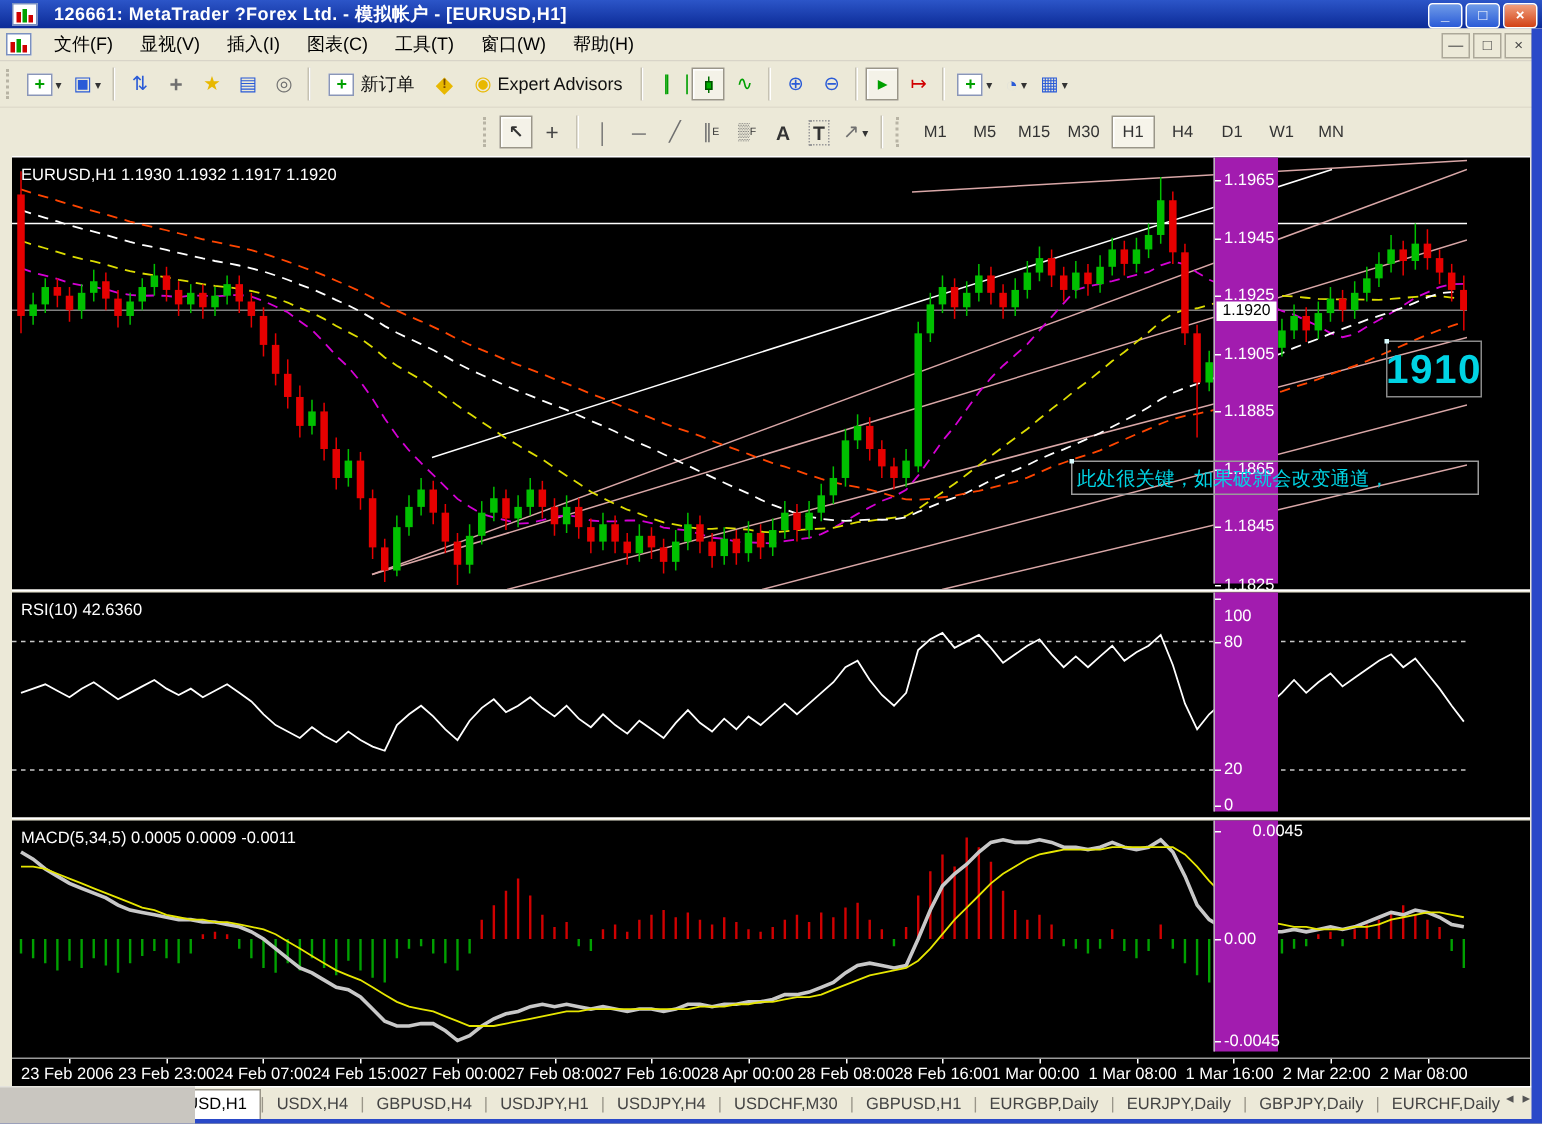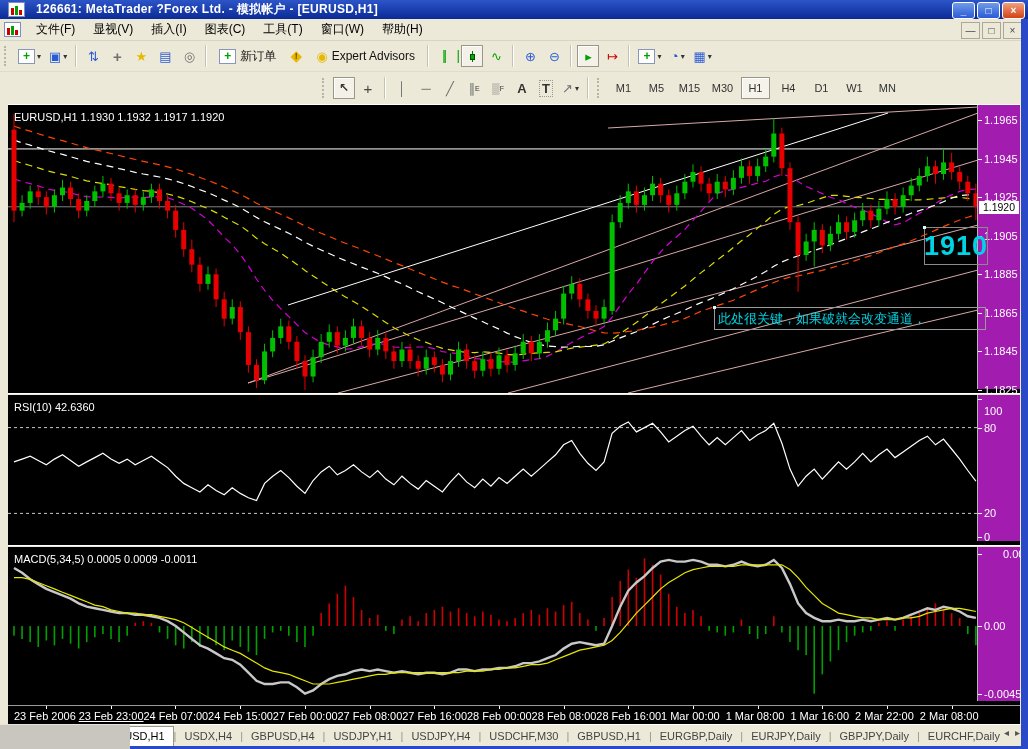--- a/index.html
+++ b/index.html
@@ -34,21 +34,21 @@
   .lblbtn{font-size:12px;color:#111;display:flex;align-items:center;gap:4px;padding:0 6px;}
   .tfbtn{font-size:11px;color:#333;min-width:27px;height:20px;display:flex;align-items:center;justify-content:center;
     border:1px solid transparent;margin:0 2px;}
   .tfbtn.pressed{border:1px solid #9a9689;background:#f6f4ea;box-shadow:inset 1px 1px 0 #fff;}
   .iconbox{width:15px;height:13px;background:#fff;border:1px solid #8a96b8;display:flex;align-items:center;justify-content:center;}
   .mini-candle{width:5px;height:11px;position:relative;}
   .mini-candle:before{content:"";position:absolute;left:2px;top:0;width:1px;height:11px;background:#007000;}
   .mini-candle:after{content:"";position:absolute;left:0;top:3px;width:5px;height:6px;background:#00b000;border:1px solid #005000;box-sizing:border-box;}
   
   #chartwin{left:8px;top:104px;width:1012px;height:620px;background:#000;border-top:1px solid #fff;box-sizing:border-box;}
-  .pane{position:relative;width:1012px;}
+  .pane{position:relative;width:844px;}
   .plot{position:absolute;left:0;top:0;}
   .axis{position:absolute;right:0;top:0;bottom:4px;width:42px;background:#a21caf;border-left:1px solid #b8b8b8;}
   .axlabel{position:absolute;left:6px;color:#fff;font-size:11px;white-space:nowrap;}
   .axtick{position:absolute;left:0;width:4px;height:1px;background:#fff;}
   .paneheader{position:absolute;left:6px;top:6px;color:#fff;font-size:11px;z-index:5;}
   .sep{height:2px;background:#ece9d8;border-top:1px solid #fff;box-sizing:border-box;}
   #pane-main{height:288px;}
   #pane-rsi{height:150px;}
   #pane-macd{height:158px;}
   #curprice{position:absolute;right:1px;width:40px;height:13px;background:#fff;color:#000;font-size:10.5px;
@@ -689,33 +689,33 @@
         <div class="axtick" style="top: 6.5005px;"></div>
         <div class="axlabel" style="top: 73px;">0.00</div>
         <div class="axtick" style="top: 79px;"></div>
         <div class="axlabel" style="top: 141px;">-0.0045</div>
         <div class="axtick" style="top: 147px;"></div>
       </div>
   </div>
   <div id="timeaxis">
       <div class="tlabel" style="left: 6px;">23 Feb 2006</div>
       <div class="ttick" style="left: 38px;"></div>
-      <div class="tlabel" style="left: 70.7px; text-decoration: underline;">23 Feb 23:00</div>
+      <div class="tlabel" style="left: 70.7px;">23 Feb 23:00</div>
       <div class="ttick" style="left: 102.7px;"></div>
       <div class="tlabel" style="left: 135.4px;">24 Feb 07:00</div>
       <div class="ttick" style="left: 167.4px;"></div>
       <div class="tlabel" style="left: 200.1px;">24 Feb 15:00</div>
       <div class="ttick" style="left: 232.1px;"></div>
       <div class="tlabel" style="left: 264.8px;">27 Feb 00:00</div>
       <div class="ttick" style="left: 296.8px;"></div>
       <div class="tlabel" style="left: 329.5px;">27 Feb 08:00</div>
       <div class="ttick" style="left: 361.5px;"></div>
       <div class="tlabel" style="left: 394.2px;">27 Feb 16:00</div>
       <div class="ttick" style="left: 426.2px;"></div>
-      <div class="tlabel" style="left: 458.9px;">28 Feb 00:00</div>
+      <div class="tlabel" style="left: 458.9px;">28 Apr 00:00</div>
       <div class="ttick" style="left: 490.9px;"></div>
       <div class="tlabel" style="left: 523.6px;">28 Feb 08:00</div>
       <div class="ttick" style="left: 555.6px;"></div>
       <div class="tlabel" style="left: 588.3px;">28 Feb 16:00</div>
       <div class="ttick" style="left: 620.3px;"></div>
       <div class="tlabel" style="left: 653px;">1 Mar 00:00</div>
       <div class="ttick" style="left: 685px;"></div>
       <div class="tlabel" style="left: 717.7px;">1 Mar 08:00</div>
       <div class="ttick" style="left: 749.7px;"></div>
       <div class="tlabel" style="left: 782.4px;">1 Mar 16:00</div>

